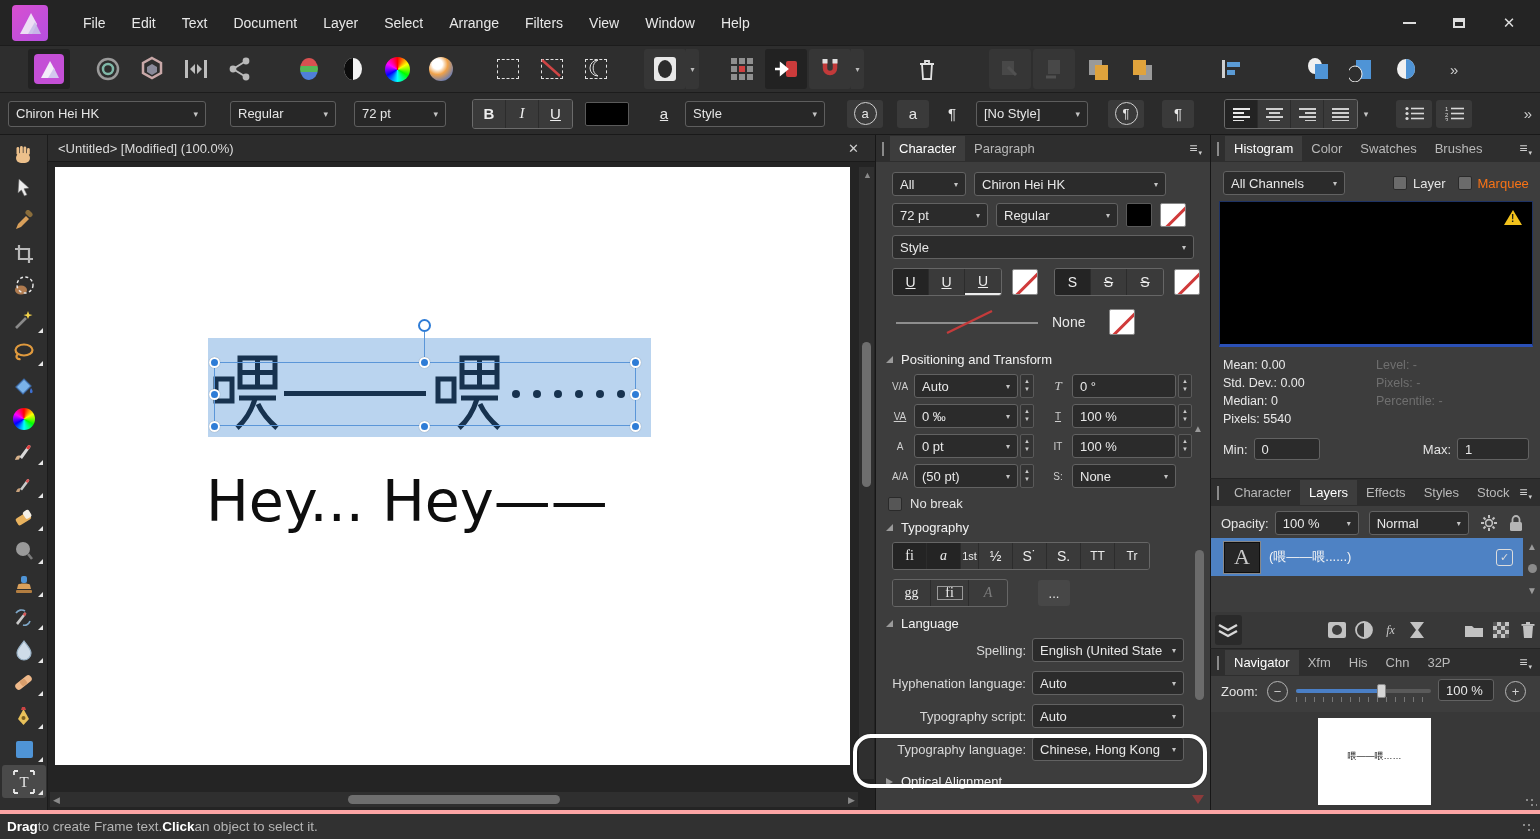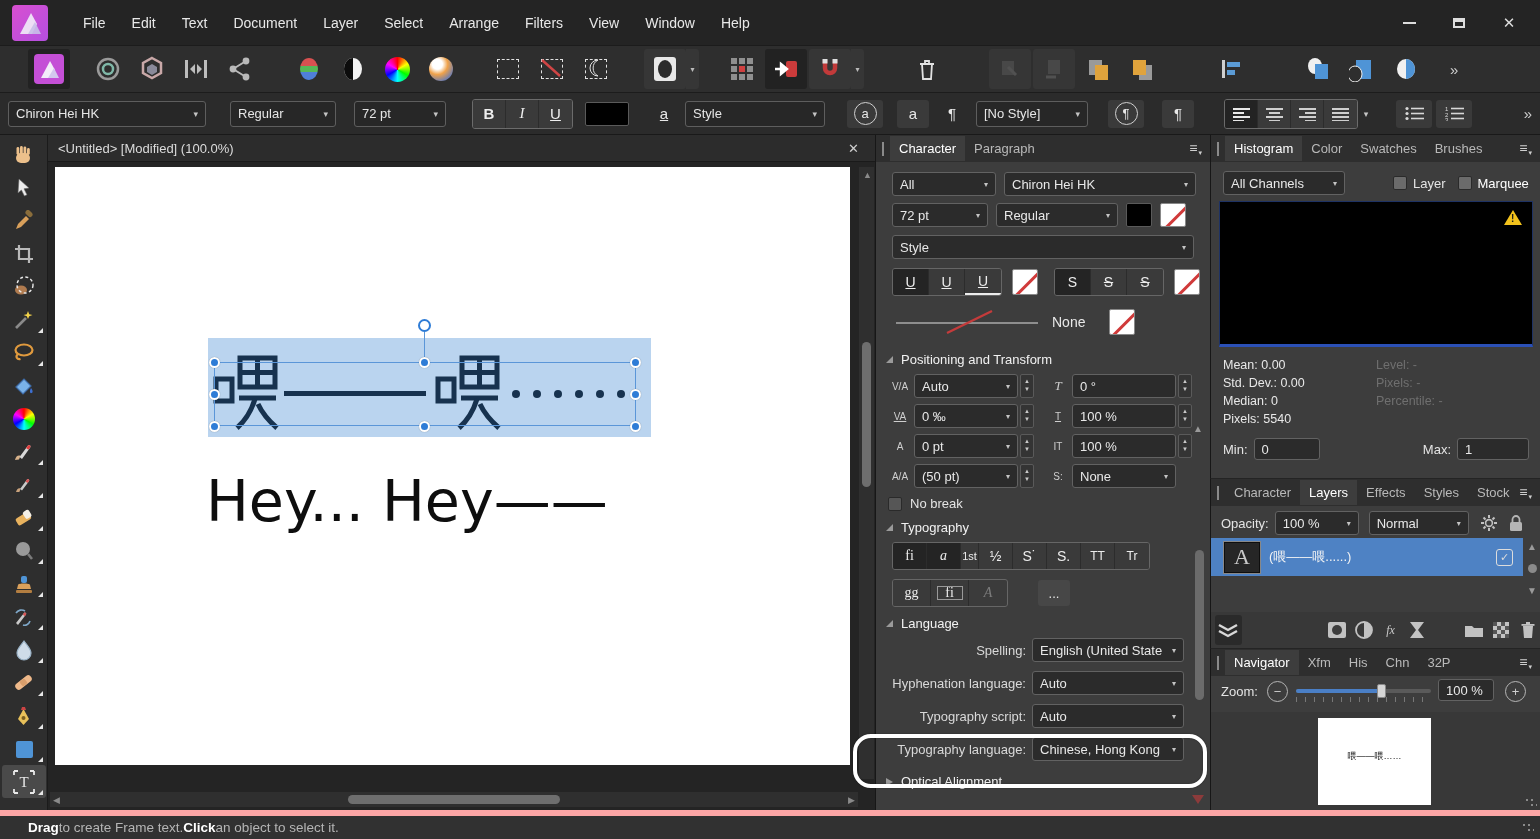--- a/index.html
+++ b/index.html
@@ -122,21 +122,21 @@
   .zoomtrack{position:absolute;left:85px;top:13px;width:135px;height:4px;border-radius:2px;background:#5a5a5a}
   .zoomfill{position:absolute;left:0;top:0;height:4px;border-radius:2px;background:#4a7fc6;width:62%}
   .zoomthumb{position:absolute;left:60%;top:-5px;width:9px;height:14px;border-radius:2px;background:#d6d6d6;border:1px solid #8a8a8a}
   .zoomticks{position:absolute;left:85px;top:21px;width:135px;height:5px;background:repeating-linear-gradient(90deg,#777 0 1px,transparent 1px 9px)}
   .zbtn{width:21px;height:21px;border:1.5px solid #b5b5b5;border-radius:50%;color:#cfcfcf;display:flex;align-items:center;justify-content:center;font-size:13px;line-height:1}
   .navthumbarea{position:absolute;left:0;top:63px;width:330px;height:99px;background:#383838}
   .navpage{position:absolute;left:107px;top:6px;width:113px;height:87px;background:#fff;color:#111;font-size:9px;display:flex;justify-content:center;padding-top:32px}
   .grip{position:absolute;right:4px;bottom:3px;width:12px;height:10px;background:radial-gradient(circle at 2px 2px,#8a8a8a 1px,transparent 1.3px),radial-gradient(circle at 7px 2px,#8a8a8a 1px,transparent 1.3px),radial-gradient(circle at 7px 7px,#8a8a8a 1px,transparent 1.3px),radial-gradient(circle at 12px 7px,#8a8a8a 1px,transparent 1.3px)}
 
   
-  .statusbar{position:absolute;left:0;top:810px;width:1540px;height:29px;background:#313131;border-top:6px solid #fca5a5;display:flex;align-items:center;padding-left:28px;font-size:13.5px;color:#b5b5b5}
+  .statusbar{position:absolute;left:0;top:810px;width:1540px;height:29px;background:#313131;border-top:4px solid #fca5a5;display:flex;align-items:center;padding-left:7px;font-size:13.5px;color:#b5b5b5}
   .statusbar b{color:#fff;font-weight:bold}
 
   
   .ring{position:absolute;left:853px;top:734px;width:354px;height:54px;border:4px solid #fff;border-radius:18px;z-index:60;pointer-events:none;box-shadow:0 0 2px rgba(0,0,0,.35), inset 0 0 2px rgba(0,0,0,.35)}
 
   .wheel{width:24px;height:24px;border-radius:50%;background:conic-gradient(#f00,#ff0,#0f0,#0ff,#00f,#f0f,#f00)}
   .sphere4{width:24px;height:24px;border-radius:50%;background:radial-gradient(circle at 35% 30%,#fff 0 22%,#f0a24a 45%,#3a6fd8 90%)}
   .marq{width:22px;height:20px;border:1.6px dashed #e2e2e2;position:relative}
 </style>
 </head>
@@ -668,21 +668,21 @@
   
   <div class="panel" style="left:875px;top:135px;width:335px;height:675px">
     <div class="tabbar">
       <span class="tabmark"></span>
       <span class="tab active">Character</span>
       <span class="tab">Paragraph</span>
       <span class="pmenu">≡</span>
     </div>
 
     <div class="row" style="margin:10px 10px 0 16px;gap:8px">
-      <div class="pdd" style="width:104px">
+      <div class="pdd" style="width:74px">
           <span>All</span>
         </div>
       <div class="pdd" style="width:192px">
           <span>Chiron Hei HK</span>
         </div>
     </div>
     <div class="row" style="margin:7px 10px 0 16px;gap:8px">
       <div class="pdd" style="width:96px">
           <span>72 pt</span>
         </div>
@@ -860,21 +860,21 @@
       <span class="tab">Brushes</span>
       <span class="pmenu">≡</span>
     </div>
     <div class="row" style="margin:9px 8px 0 12px">
       <div class="pdd" style="width:122px">
           <span>All Channels</span>
         </div>
       <span class="cb" style="margin-left:48px;background:#6b6b6b"></span>
       <span style="margin-left:6px;color:#e4e4e4">Layer</span>
       <span class="cb" style="margin-left:12px;background:#6b6b6b"></span>
-      <span style="margin-left:6px;color:#ffffff">Marquee</span>
+      <span style="margin-left:6px;color:#f97316">Marquee</span>
     </div>
     <div class="histbox">
       <span class="warn"></span>
     </div>
     <div style="position:absolute;left:12px;top:221px">
       <div class="statline">Mean: 0.00</div>
       <div class="statline">Std. Dev.: 0.00</div>
       <div class="statline">Median: 0</div>
       <div class="statline">Pixels: 5540</div>
     </div>

